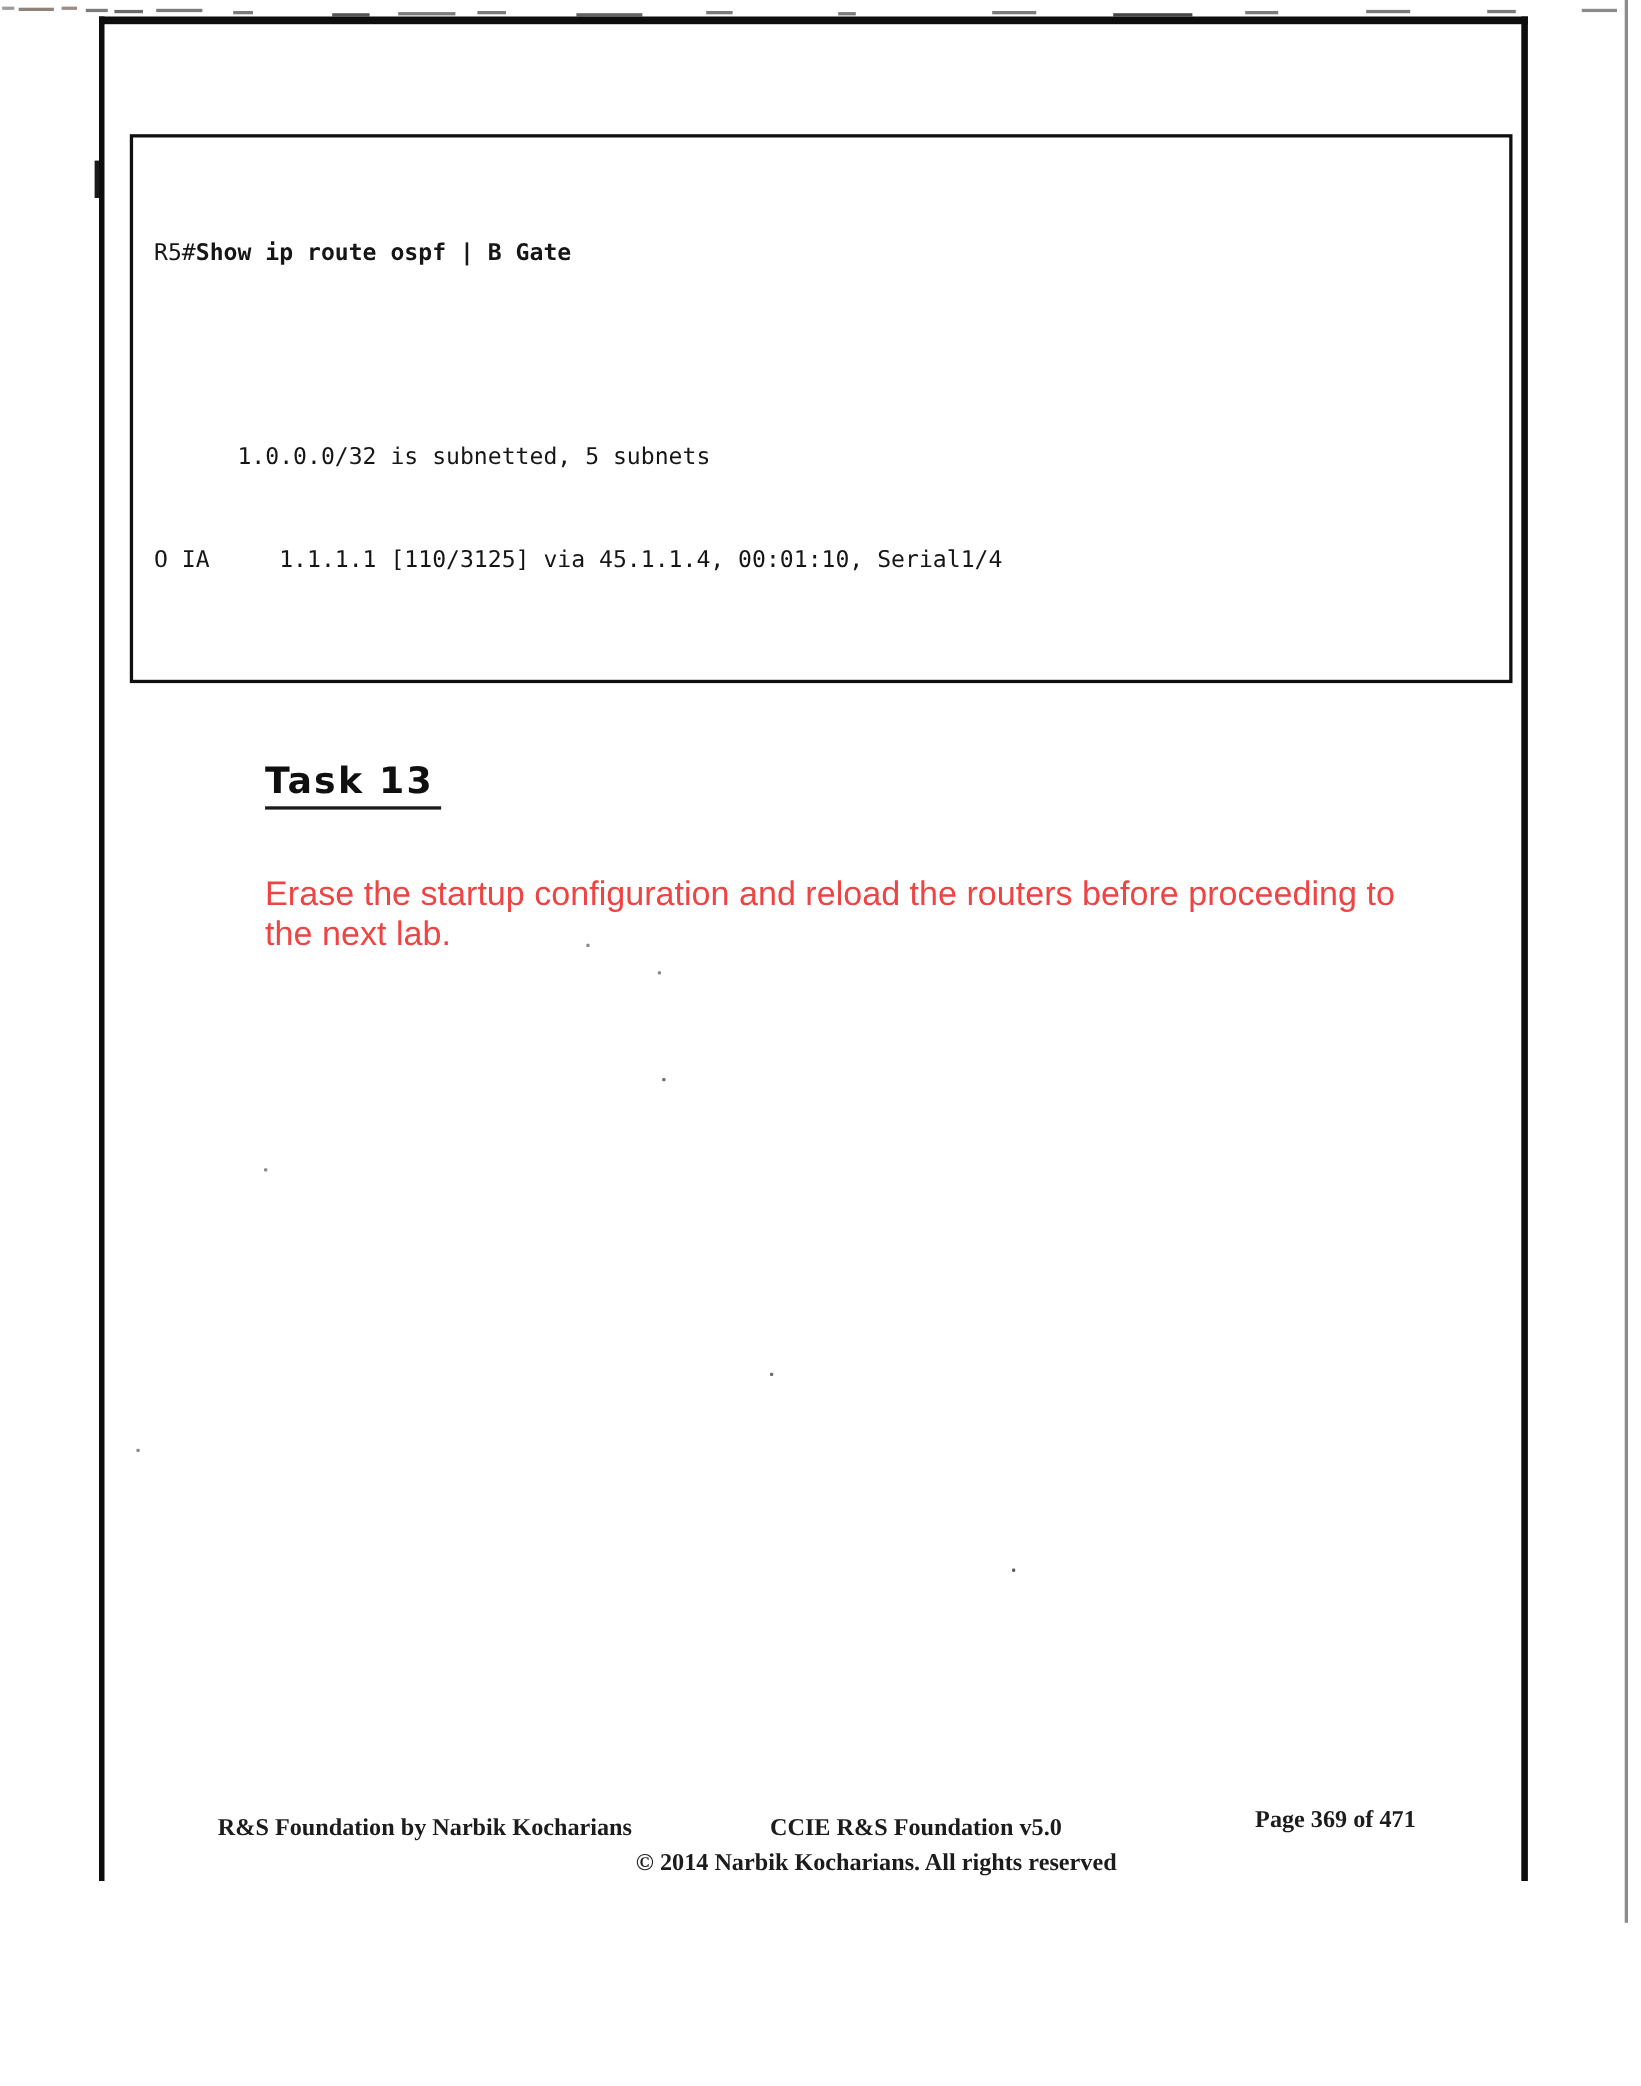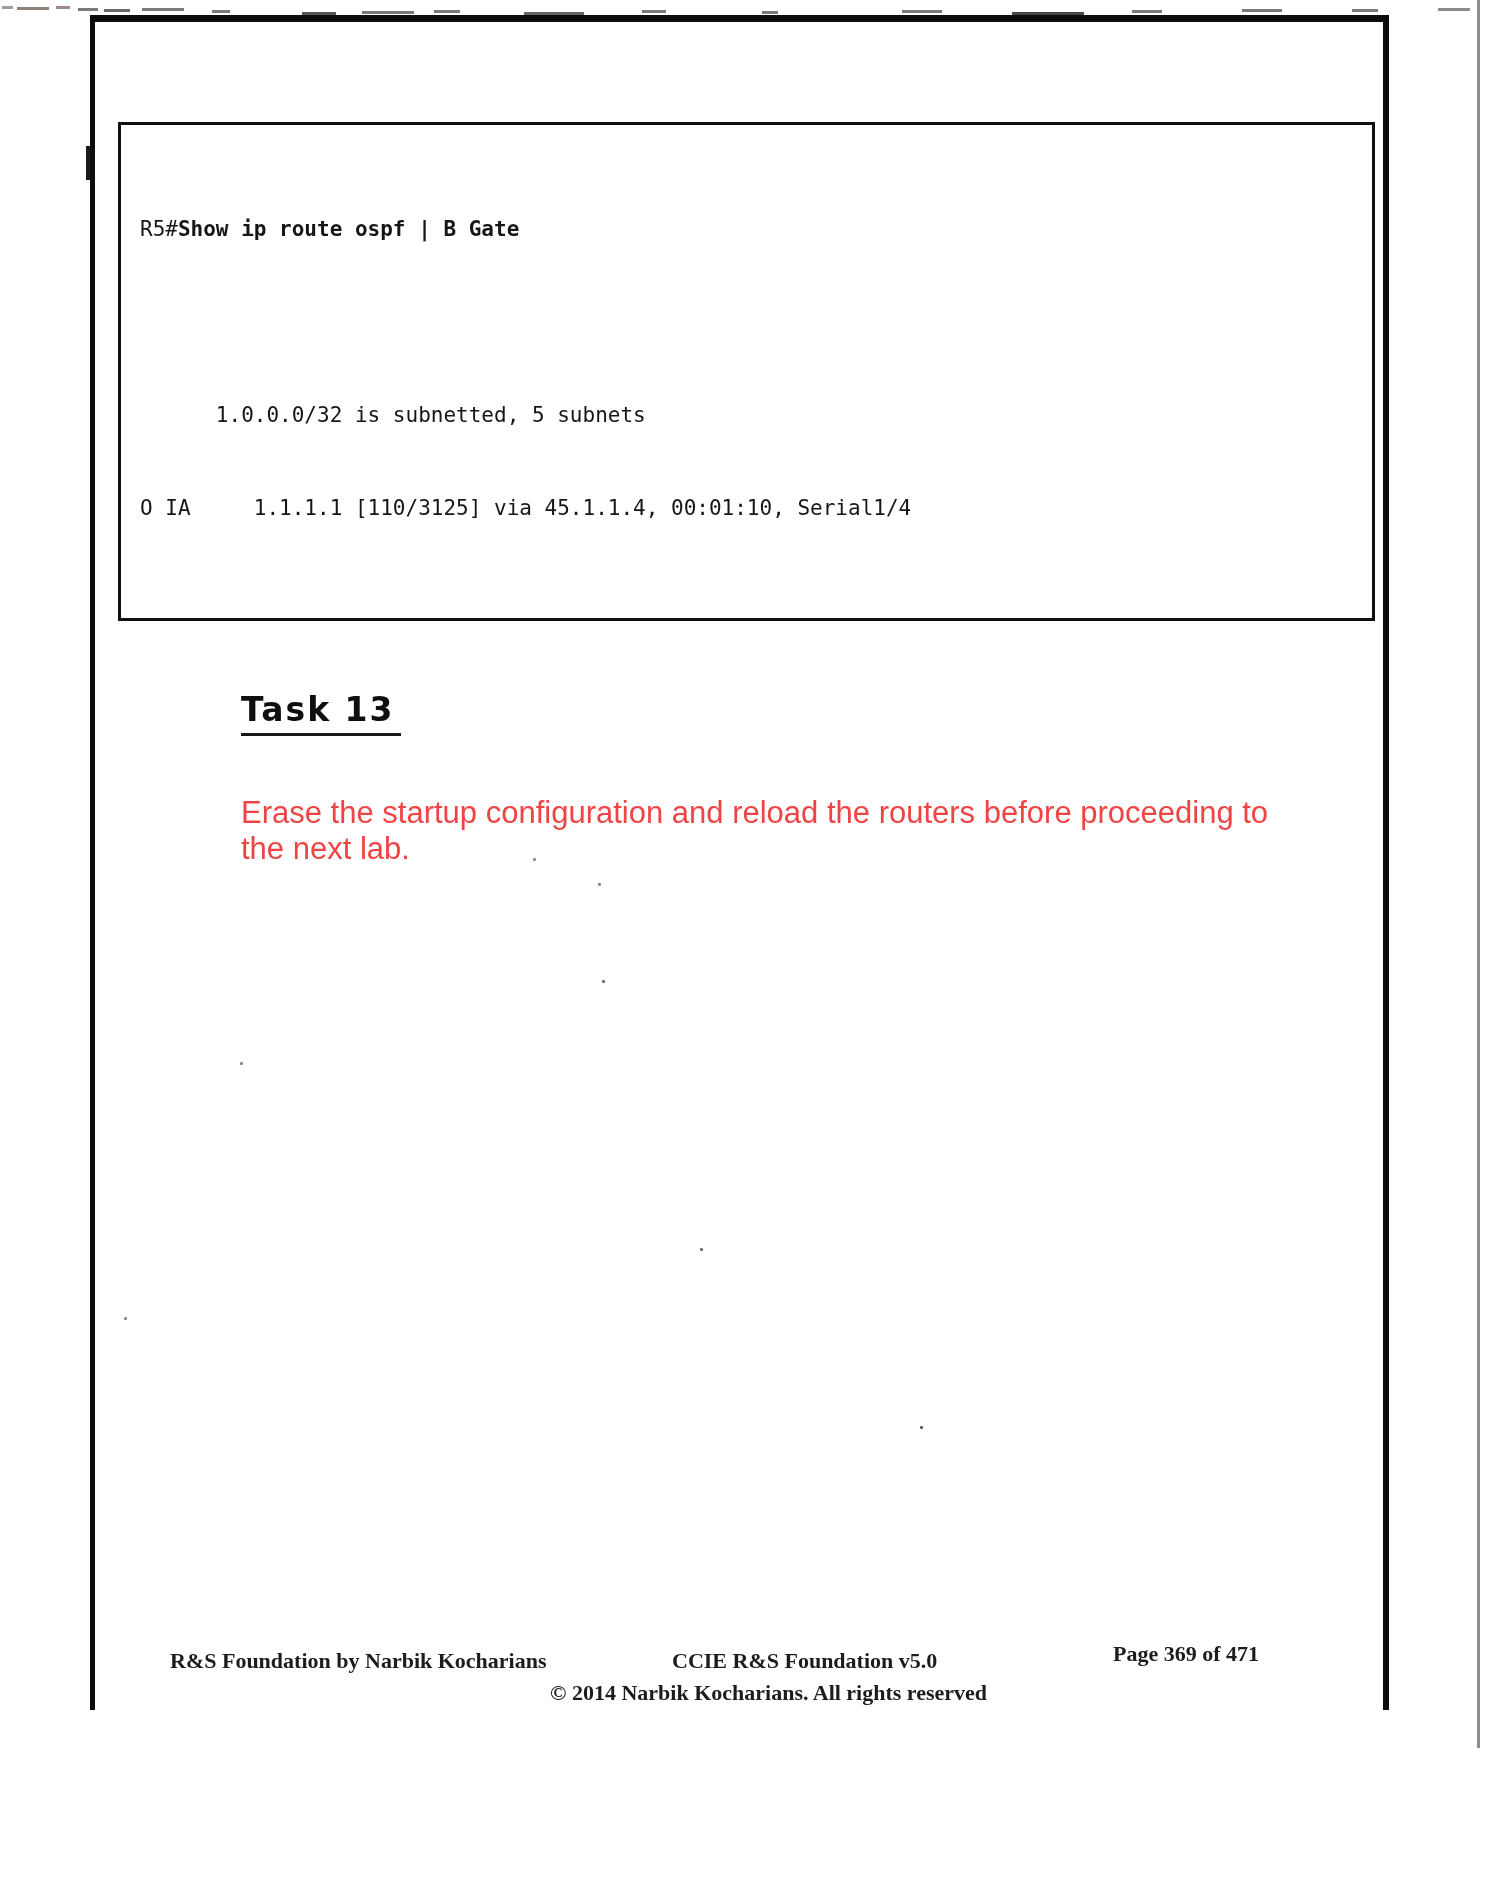--- a/index.html
+++ b/index.html
@@ -60,20 +60,21 @@
     margin-top:20px;
   }
   
   .footer-text{
     position:absolute;
     font-family:"Liberation Serif",serif;
     font-weight:bold;
     font-size:22px;
     color:#1c1c1c;
     white-space:nowrap;
+    margin-left:28px;
   }
   .f-left{left:170px;top:1648px;}
   .f-center{left:672px;top:1648px;}
   .f-page{left:1113px;top:1641px;}
   .f-copy{left:550px;top:1680px;}
   
   .artifact{position:absolute;}
   .dash{height:3px;background:#7b7b7b;}
   .speck{width:3px;height:3px;background:#8a8a8a;border-radius:1px;}
   .scanline-right{left:1477px;top:0;width:3px;height:1748px;background:#8d8d8d;}

